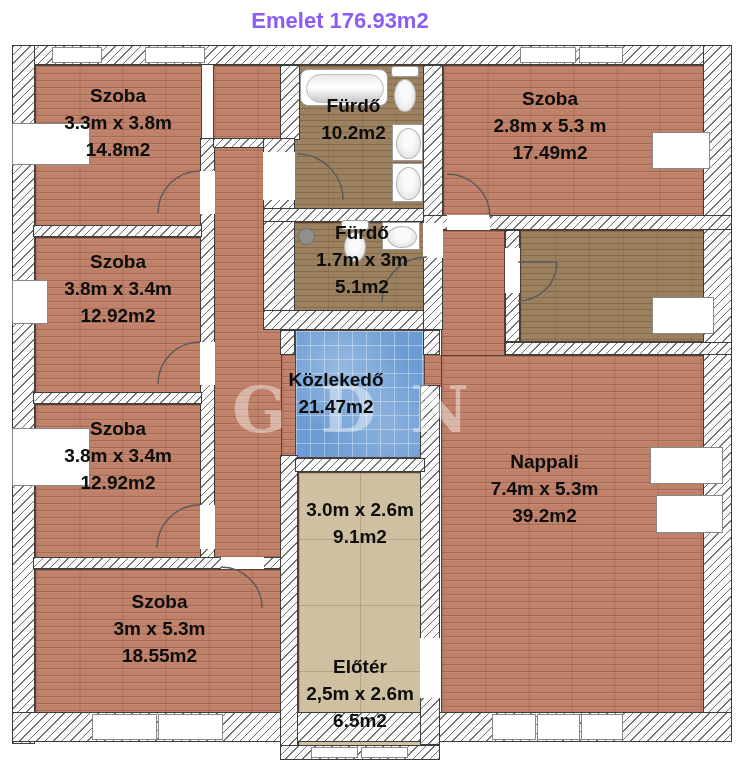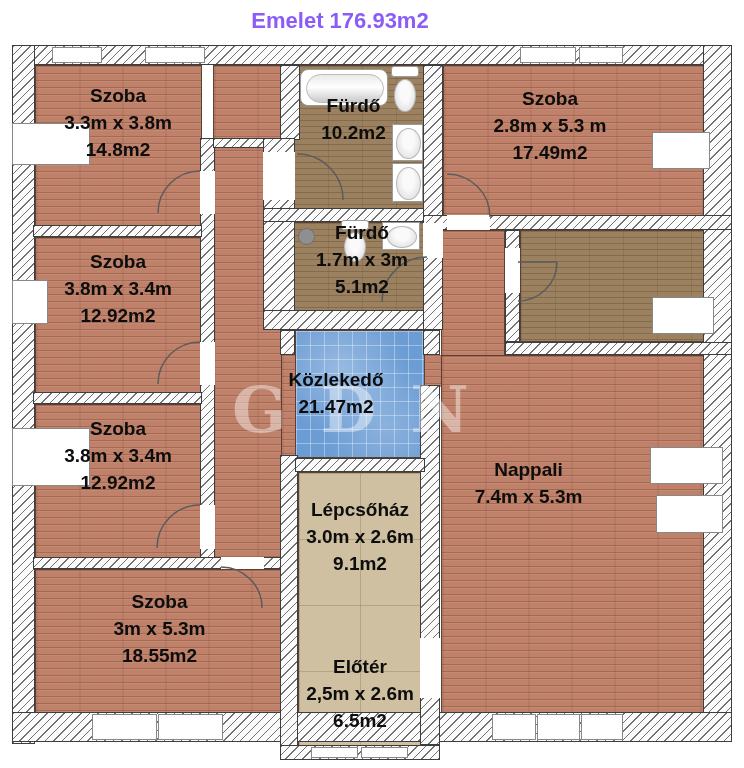--- a/index.html
+++ b/index.html
@@ -200,26 +200,26 @@
   </div>
   <div class="label" style="left:255px;top:366px;width:162px;">
     <div>Közlekedő</div>
     <div>21.47m2</div>
   </div>
   <div class="label" style="left:33px;top:415px;width:170px;">
     <div>Szoba</div>
     <div>3.8m x 3.4m</div>
     <div>12.92m2</div>
   </div>
-  <div class="label" style="left:396px;top:448px;width:265px;margin-top:8px;">
+  <div class="label" style="left:412px;top:448px;width:265px;">
     <div>Nappali</div>
     <div>7.4m x 5.3m</div>
+    <div>39.2m2</div>
   </div>
   <div class="label" style="left:272px;top:496px;width:176px;">
-    <div>Lépcsőház</div>
     <div>3.0m x 2.6m</div>
     <div>9.1m2</div>
   </div>
   <div class="label" style="left:35px;top:588px;width:249px;">
     <div>Szoba</div>
     <div>3m x 5.3m</div>
     <div>18.55m2</div>
   </div>
   <div class="label" style="left:272px;top:653px;width:176px;">
     <div>Előtér</div>

